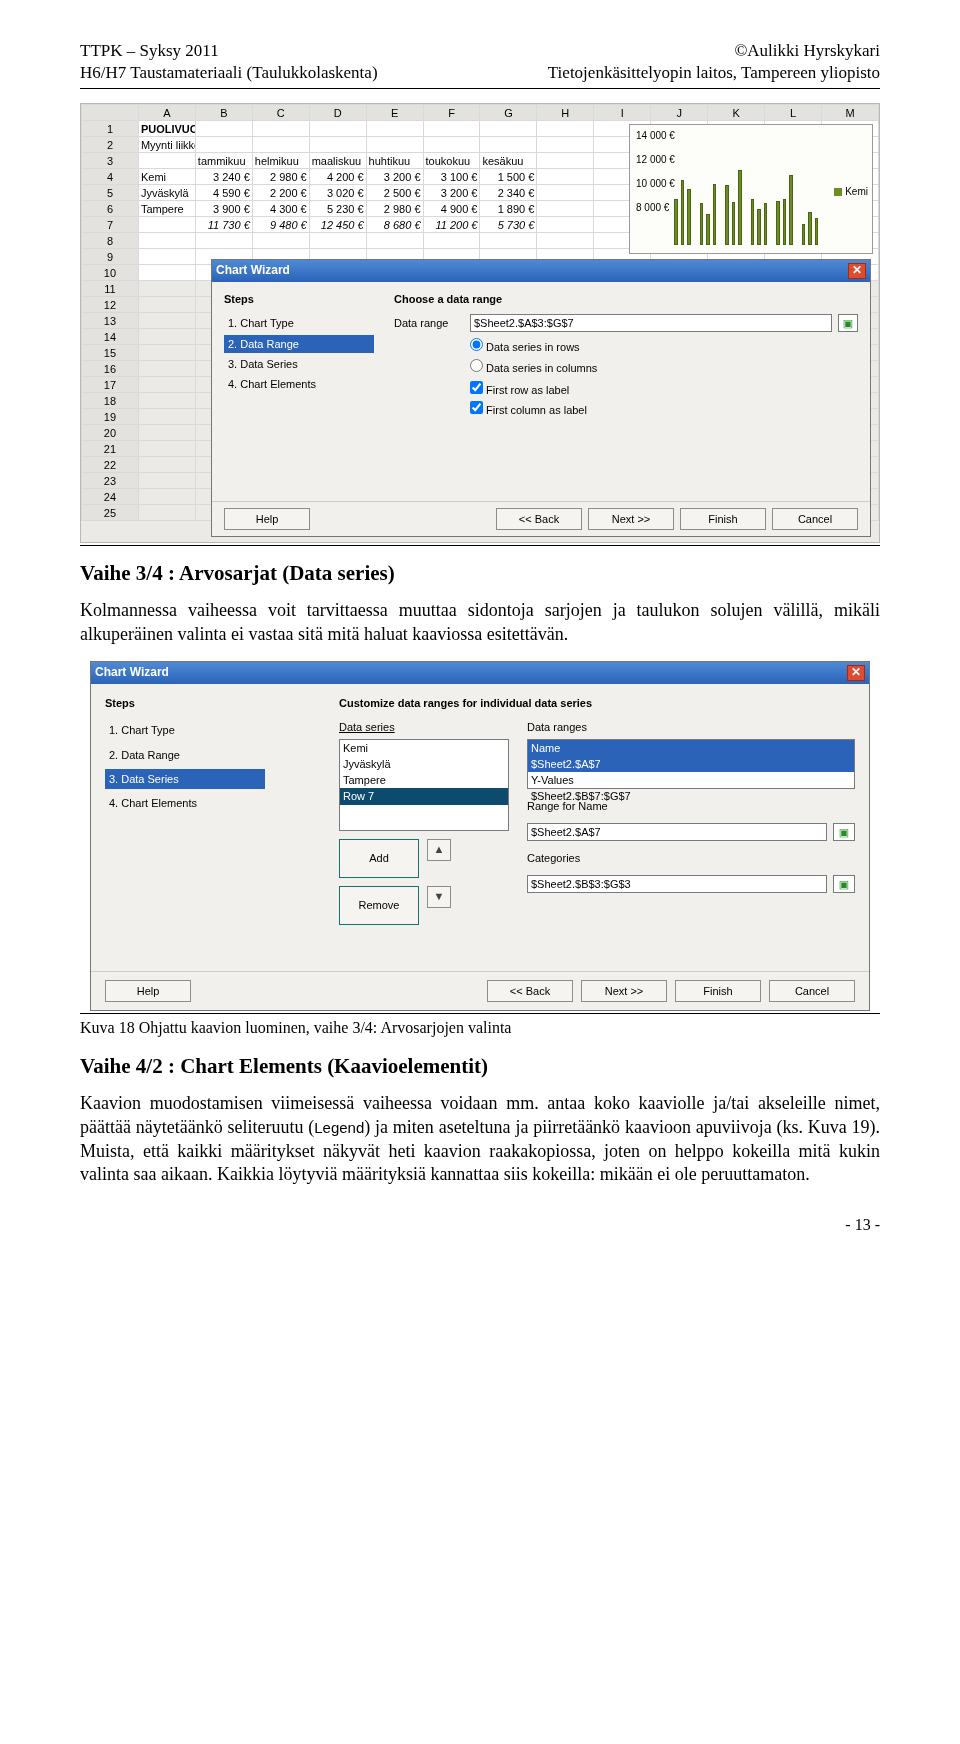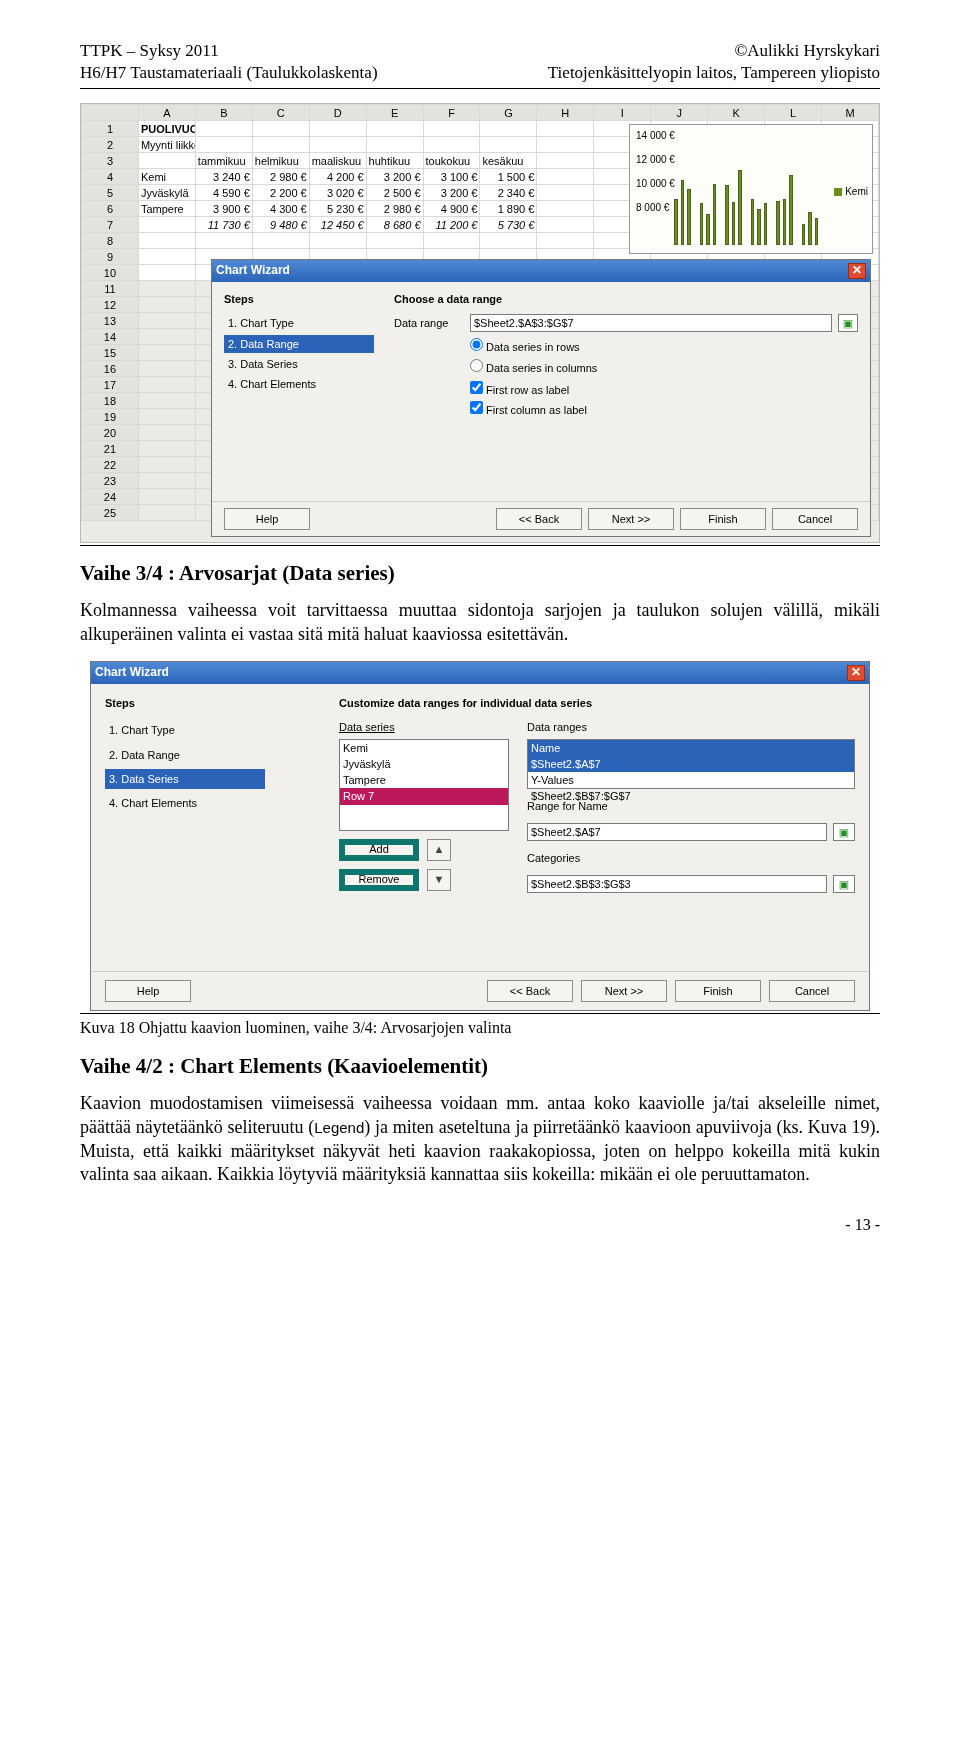--- a/index.html
+++ b/index.html
@@ -72,30 +72,30 @@
   .shot2 .steps ol { list-style:none;}
   .shot2 .steps li { padding:3px 4px; margin-bottom:4px;}
   .shot2 .steps li.sel { background:#2a63b8; color:#fff;}
   .shot2 .main { flex:1;padding-left:48px;}
   .shot2 .main .hdr { font-weight:bold; margin-bottom:10px;}
   .shot2 .cols { display:flex; gap:18px;}
   .shot2 .dslist { width:170px;}
   .shot2 .dslist .lbl { margin-bottom:4px; text-decoration:underline;}
   .shot2 .dslist .box { border:1px solid #7a7a7a; background:#fff; height:92px; overflow:hidden;}
   .shot2 .dslist .box div { padding:1px 3px;}
-  .shot2 .dslist .box div.sel { background:#be185d; color:#fff;}
+  .shot2 .dslist .box div.sel { background:#0c4a6e; color:#fff;}
   .shot2 .drng { flex:1;}
   .shot2 .drng .lbl { margin-bottom:4px;}
   .shot2 .drng .box { border:1px solid #7a7a7a; background:#fff; height:50px;}
   .shot2 .drng .box .row { display:flex;flex-direction:column;}
   .shot2 .drng .box .row span:first-child { width:120px; padding:1px 3px;}
   .shot2 .drng .box .row span:last-child { flex:1; padding:1px 3px;}
   .shot2 .drng .box .row.sel { background:#2a63b8; color:#fff;}
   .shot2 .btnrow { display:flex; gap:8px; margin-top:8px;}
-  .shot2 .sbtn { width:80px; height:22px; background:#f6f4f0; border:6px solid #0f766e; display:flex; align-items:center;justify-content:center;}
+  .shot2 .sbtn { width:80px; height:39px; background:#f6f4f0; border:1px solid #0f766e; display:flex; align-items:center;justify-content:center;}
   .shot2 .arrowbtn { width:24px; height:22px; background:#f6f4f0; border:1px solid #8c8c8c; display:flex;align-items:center;justify-content:center;color:#444;}
   .shot2 .fld2 { display:flex; align-items:center; gap:6px; margin-top:10px;}
   .shot2 .fld2 .lab { width:100px;}
   .shot2 .fld2 input { flex:1; height:18px; border:1px solid #7a7a7a; background:#fff; padding:0 3px; font-size:11px;}
   .shot2 .shrink { width:22px;height:18px;border:1px solid #7a7a7a;background:#fff;display:flex;align-items:center;justify-content:center;color:#268c26;}
   .shot2 .btns { display:flex; justify-content:space-between; padding:8px 14px; border-top:1px solid #d0ccc4; position:absolute; bottom:0; left:0; right:0;}
   .shot2 .btns .right { display:flex; gap:8px;}
 
   .pagefoot { text-align:right; font-size:16px; margin-top:28px;}
 </style>

